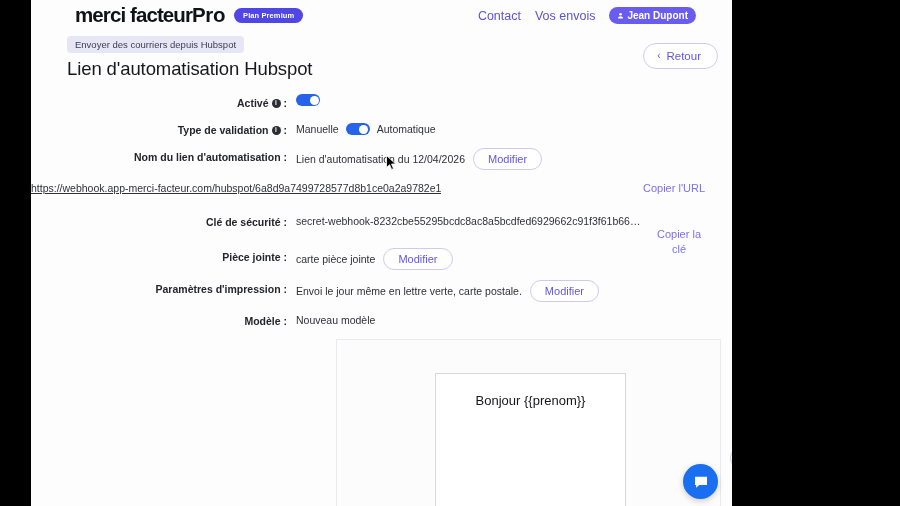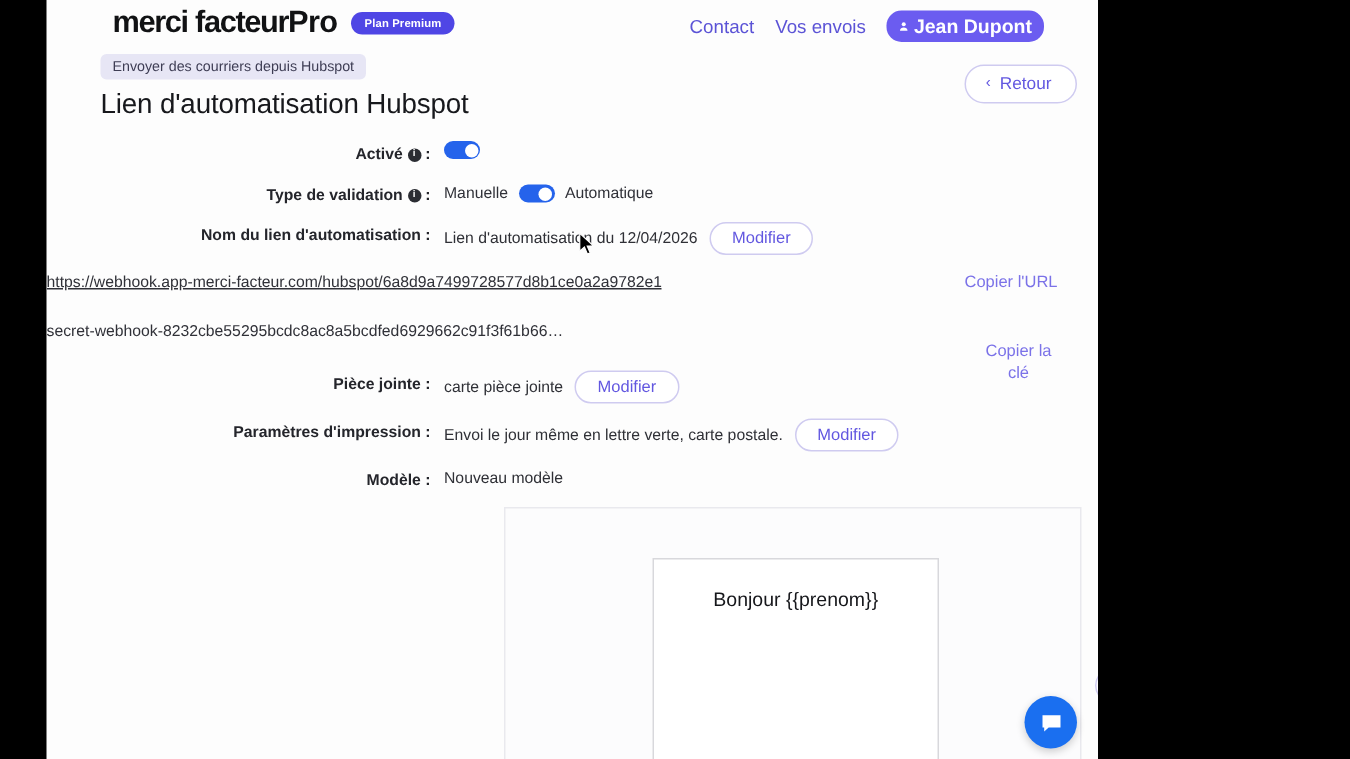--- a/index.html
+++ b/index.html
@@ -53,21 +53,21 @@
   }
   .nav-link {
     color: #5b53d6;
     font-size: 12.5px;
     text-decoration: none;
     white-space: nowrap;
   }
   .user-pill {
     background: #6b5cf0;
     color: #fff;
-    font-size: 13px;
+    font-size: 10px;
     font-weight: 700;
     border-radius: 10px;
     padding: 3px 8px;
     display: flex; align-items: center; gap: 3px;
     white-space: nowrap;
   }
   .user-pill .u-icon {
     width: 7px; height: 7px;
     display: inline-flex; align-items: center; justify-content: center;
   }
@@ -355,20 +355,21 @@
     </div>
 
     <div class="row row-url">
       <div class="row-body">
         <a class="url-link" href="#">https://webhook.app-merci-facteur.com/hubspot/6a8d9a7499728577d8b1ce0a2a9782e1</a>
       </div>
       <span class="link-col lnk-url">Copier l'URL</span>
     </div>
 
     <div class="row row-key">
+      <div class="row-label">Clé de sécurité :</div>
       <div class="row-body">
         <span class="key-text">secret-webhook-8232cbe55295bcdc8ac8a5bcdfed6929662c91f3f61b668baa8d69f15...</span>
       </div>
       <span class="link-col lnk-copykey">Copier la clé</span>
     </div>
 
     <div class="row">
       <div class="row-label">Pièce jointe :</div>
       <div class="row-body">
         <span class="row-value">carte pièce jointe</span>

